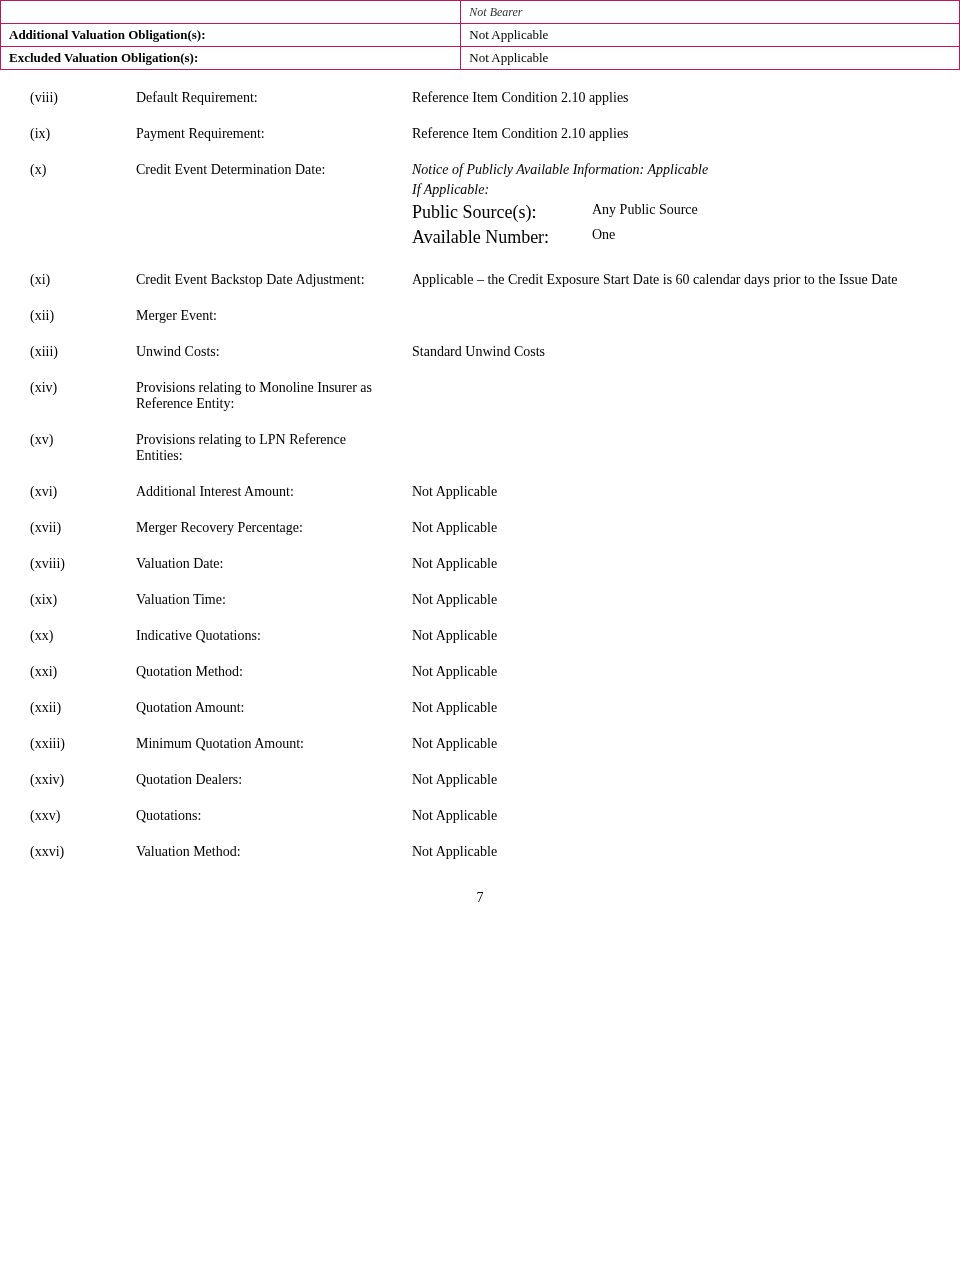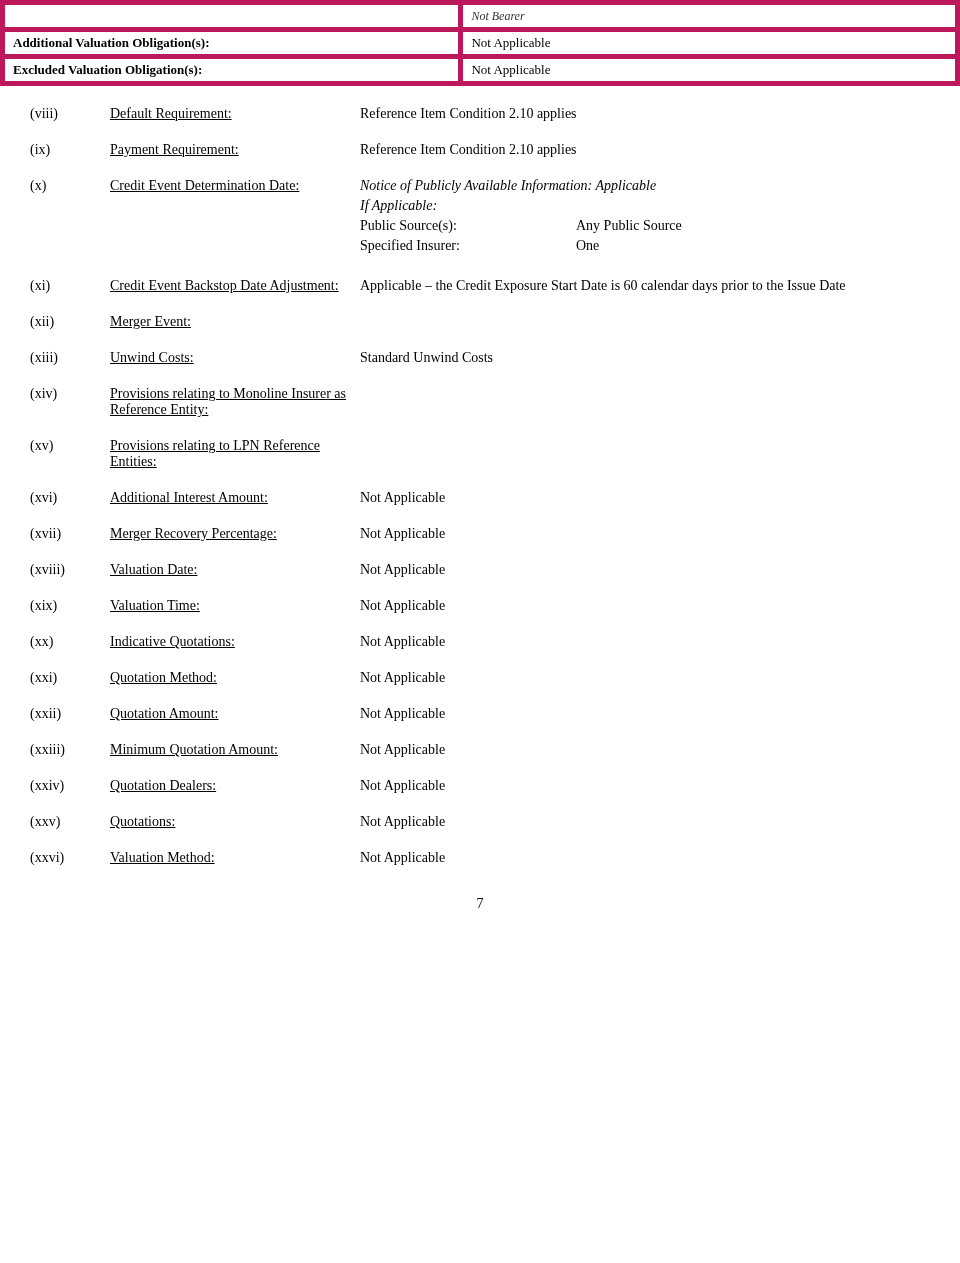--- a/index.html
+++ b/index.html
@@ -13,21 +13,21 @@
       padding: 0;
     }
 
     
     .header-table {
       width: 100%;
       border-collapse: collapse;
       border: 1px solid #888;
     }
     .header-table td {
-      border: 5px solid #be185d;
+      border: 1px solid #be185d;
       padding: 3px 8px;
       vertical-align: top;
       font-size: 13px;
     }
     .header-table .left-col {
       width: 48%;
       font-weight: bold;
     }
     .header-table .right-col {
       width: 52%;
@@ -41,55 +41,54 @@
     
     .content {
       padding: 10px 30px 30px 30px;
     }
 
     
     .row {
       display: flex;
       margin-bottom: 0;
       padding: 10px 0;
+      gap: 26px;
     }
     .row-num {
       width: 80px;
       min-width: 80px;
       font-size: 14px;
       padding-top: 0;
     }
     .row-label {
       width: 250px;
       min-width: 250px;
       font-size: 14px;
       padding-right: 10px;
-      text-decoration: underline;
     }
     .row-value {
       flex: 1;
       font-size: 14px;
     }
 
     
     .sub-block {
       margin-bottom: 4px;
       font-style: italic;
     }
     .sub-row {
       display: flex;
       margin-bottom: 4px;
     }
     .sub-label {
       min-width: 180px;
-      font-size: 14px;
+      font-size: 18px;
     }
     .sub-value {
       font-size: 14px;
-      margin-left: 36px;
     }
 
     
     .page-num {
       text-align: center;
       font-size: 14px;
       padding: 20px 0 10px 0;
     }
   </style>
 </head>
@@ -144,21 +143,21 @@
         <span>Notice of Publicly Available Information: Applicable</span>
       </div>
       <div class="sub-block">
         <span>If Applicable:</span>
       </div>
       <div class="sub-row">
         <span class="sub-label">Public Source(s):</span>
         <span class="sub-value">Any Public Source</span>
       </div>
       <div class="sub-row">
-        <span class="sub-label">Specified Insurer:</span>
+        <span class="sub-label">Available Number:</span>
         <span class="sub-value">One</span>
       </div>
     </div>
   </div>
 
   <div class="row">
     <div class="row-num">(xi)</div>
     <div class="row-label">Credit  Event  Backstop  Date Adjustment:</div>
     <div class="row-value">Applicable – the Credit Exposure Start Date is 60 calendar days prior to the Issue Date</div>
   </div>

